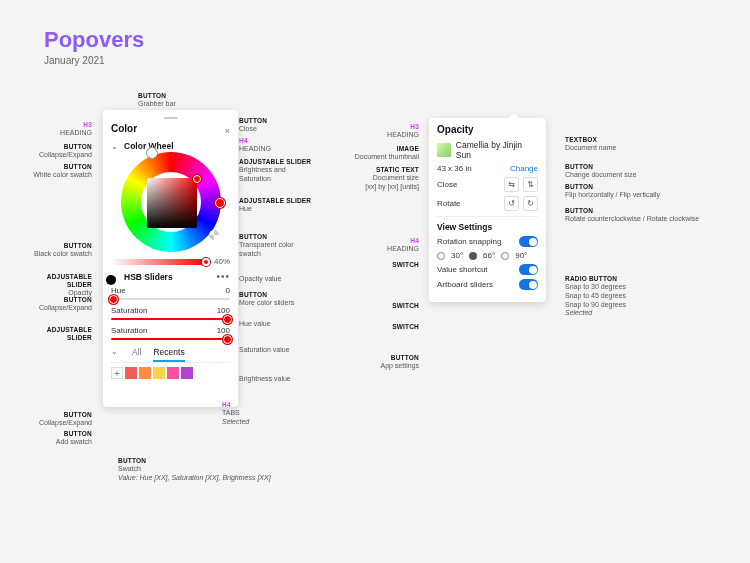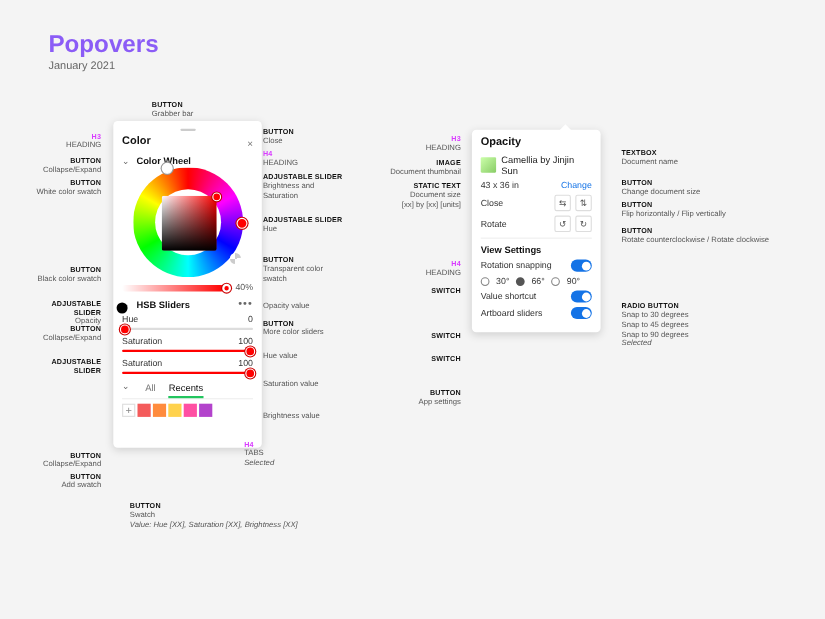--- a/index.html
+++ b/index.html
@@ -39,21 +39,21 @@
   .op-val{font-size:8px;color:#555;}
   .knob{width:8px;height:8px;border-radius:50%;background:red;border:2px solid #fff;box-shadow:0 0 0 1px #c00;margin-left:-6px;}
   .dots{margin-left:auto;font-size:10px;letter-spacing:1px;color:#666;cursor:pointer;}
   .slider-block{margin-top:4px;}
   .slab{display:flex;justify-content:space-between;font-size:8px;margin:1px 0;}
   .strack{height:2px;background:#ddd;position:relative;border-radius:1px;margin:3px 0 6px;}
   .strack.red{background:linear-gradient(to right,#f00 ,#f00);}
   .strack .sknob{position:absolute;top:-3.5px;width:9px;height:9px;border-radius:50%;background:red;border:1.8px solid #fff;box-shadow:0 0 0 1px #c00;}
   .tabs{display:flex;gap:12px;font-size:8.5px;margin-top:7px; border-bottom:1px solid #eee;}
   .tab{padding-bottom:3px;color:#777;}
-  .tab.sel{color:#111;border-bottom:2px solid #22c55e;}
+  .tab.sel{color:#111;border-bottom:2px solid #0ea5e9;}
   .swatch-row{display:flex;gap:2px;margin-top:4px;align-items:center;}
   .add-sw{width:12px;height:12px;display:flex;align-items:center;justify-content:center;font-size:10px;color:#888;border:1px solid #ddd;cursor:pointer;}
   .sw{width:12px;height:12px;}
 
   
   .thumb{width:14px;height:14px;border-radius:1px;background:linear-gradient(135deg,#cfa,#8c6);}
   .docname{font-size:8.5px;color:#222;}
   .srow{display:flex;align-items:center;justify-content:space-between;font-size:8px;color:#333;margin:4px 0;}
   .link{color:#1473E6;cursor:pointer;margin-left:28px;}
   .iconbtn{width:15px;height:15px;border:1px solid #ddd;border-radius:2px;display:flex;align-items:center;justify-content:center;font-size:8px;color:#555;cursor:pointer;background:#fff;}

